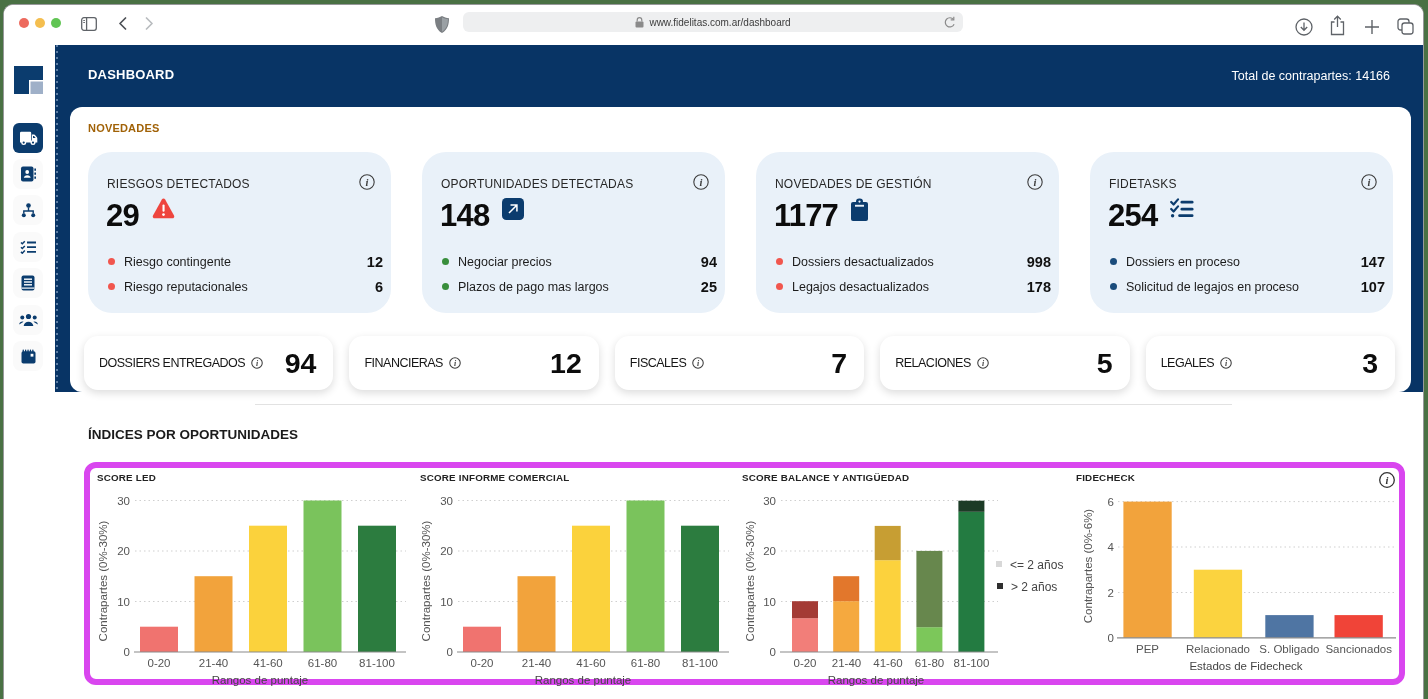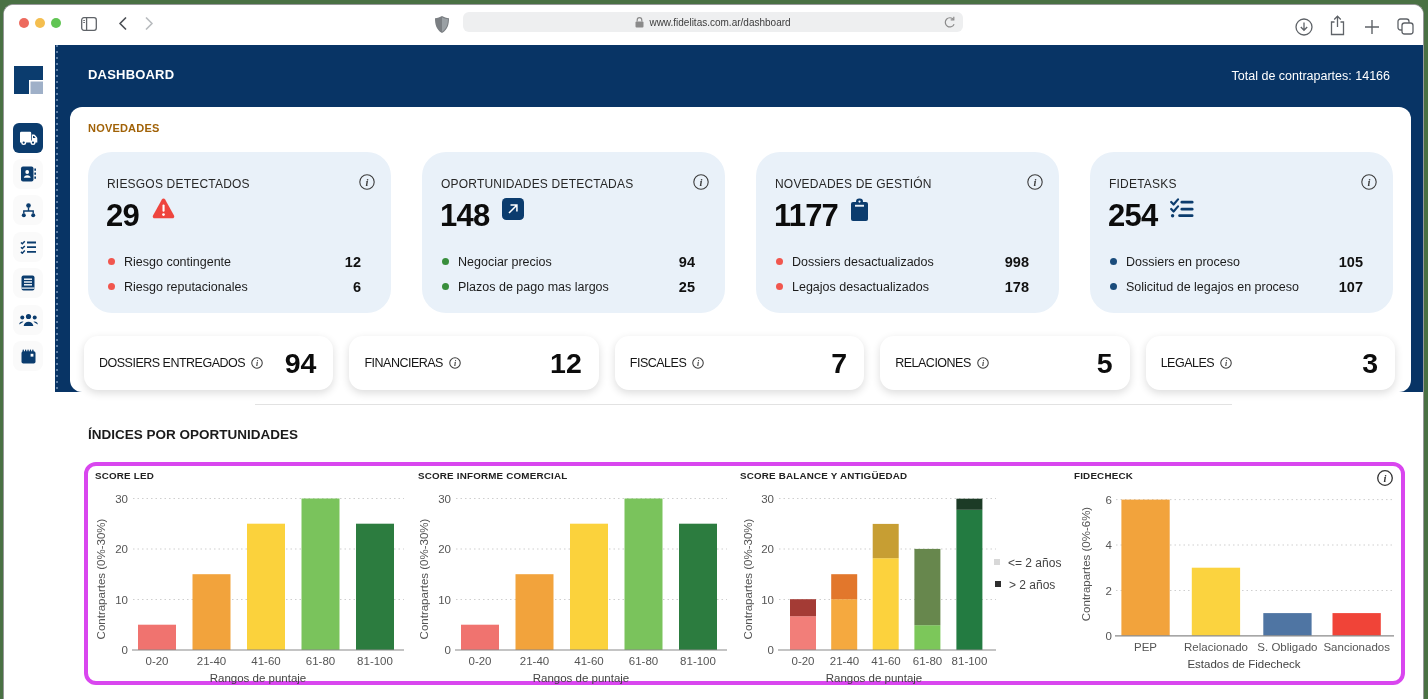--- a/index.html
+++ b/index.html
@@ -21,31 +21,31 @@
 .navy{position:absolute;left:0;top:0;right:0;height:347px;background:#083465}
 .navy::before{content:"";position:absolute;left:1px;top:0;bottom:0;width:1.5px;background:repeating-linear-gradient(to bottom,rgba(175,198,226,.5) 0 1.5px,transparent 1.6px 6px)}
 .hdr-l{position:absolute;left:33px;top:22px;color:#fff;font-size:13px;font-weight:bold;letter-spacing:.2px}
 .hdr-r{position:absolute;right:33px;top:24px;color:#fff;font-size:12.5px;font-weight:normal}
 .bigcard{position:absolute;left:15px;top:62px;width:1341px;height:285px;background:#fff;border-radius:12px}
 .bigtitle{position:absolute;left:18px;top:15px;font-size:11px;font-weight:bold;color:#a16207;letter-spacing:.2px}
 .bcard{position:absolute;top:45px;width:303px;height:161px;background:#e9f1f9;border-radius:24px}
 .bcard .ct{position:absolute;left:19px;top:25px;font-size:12px;color:#272727;letter-spacing:.2px}
 .bcard .info{position:absolute;right:16px;top:22px}
 .bcard .num{position:absolute;left:18px;top:46px;height:36px;display:flex;align-items:flex-start;gap:13px;font-size:31px;font-weight:bold;color:#0c0c0c;letter-spacing:-0.8px}
-.row{position:absolute;left:20px;right:30px;height:15px;display:flex;align-items:center}
+.row{position:absolute;left:20px;right:8px;height:15px;display:flex;align-items:center}
 .row .dot{width:7px;height:7px;border-radius:50%;margin-right:9px;flex:none}
 .row .lbl{font-size:12.5px;color:#1c1c1c;flex:1}
 .row .val{font-size:14.5px;font-weight:bold;color:#111}
 .stats{position:absolute;left:29px;top:291px;width:1311px;height:54px;display:flex;gap:16px}
 .scard{flex:1;background:#fff;border-radius:14px;box-shadow:0 3px 8px rgba(0,0,0,.14);display:flex;align-items:center;padding:0 17px 0 15px}
 .scard .sl{font-size:12.5px;color:#161616;letter-spacing:-0.5px;flex:1;display:flex;align-items:center;gap:6px;white-space:nowrap;font-weight:500}
 .scard .sn{font-size:28.5px;font-weight:bold;color:#0c0c0c}
 .divider{position:absolute;left:200px;top:359px;width:977px;height:1px;background:#e2e2e2}
 .sectitle{position:absolute;left:33px;top:382px;font-size:13.5px;font-weight:bold;color:#1b1b1b}
-.chartcard{position:absolute;left:29px;top:417px;width:1321px;height:223px;background:#fff;border:4px solid #d946ef;border-radius:12px}
+.chartcard{position:absolute;left:29px;top:417px;width:1321px;height:223px;background:#fff;border:6px solid #d946ef;border-radius:12px}
 </style>
 </head>
 <body>
 <div class="win">
   <div class="chrome">
     <div class="tl" style="left:15px;background:#ed6a5e"></div>
     <div class="tl" style="left:31px;background:#f4be4f"></div>
     <div class="tl" style="left:47px;background:#61c554"></div>
 
     <svg class="cicon" style="left:77px;top:12px" width="16" height="14" viewBox="0 0 16 14">
@@ -260,21 +260,21 @@
                 <path d="M1.2 4 L3.6 6.5 L8 1.4" fill="none" stroke="#0b3c6e" stroke-width="2.2" stroke-linecap="round" stroke-linejoin="round"></path>
                 <rect x="10.5" y="2.8" width="13" height="2.7" rx="1.3" fill="#0b3c6e"></rect>
                 <path d="M1.2 11 L3.6 13.5 L8 8.4" fill="none" stroke="#0b3c6e" stroke-width="2.2" stroke-linecap="round" stroke-linejoin="round"></path>
                 <rect x="10.5" y="9.8" width="13" height="2.7" rx="1.3" fill="#0b3c6e"></rect>
                 <circle cx="2.6" cy="17.7" r="1.7" fill="#0b3c6e"></circle>
                 <rect x="8.2" y="16.3" width="15.3" height="2.8" rx="1.4" fill="#0b3c6e"></rect>
               </svg></div>
           <div class="row" style="top:102px">
               <span class="dot" style="background:#1a4c7c"></span>
               <span class="lbl">Dossiers en proceso</span>
-              <span class="val">105</span>
+              <span class="val">147</span>
             </div>
           <div class="row" style="top:127px">
               <span class="dot" style="background:#1a4c7c"></span>
               <span class="lbl">Solicitud de legajos en proceso</span>
               <span class="val">107</span>
             </div>
         </div>
       </div>
       <div class="stats">
         <div class="scard">

